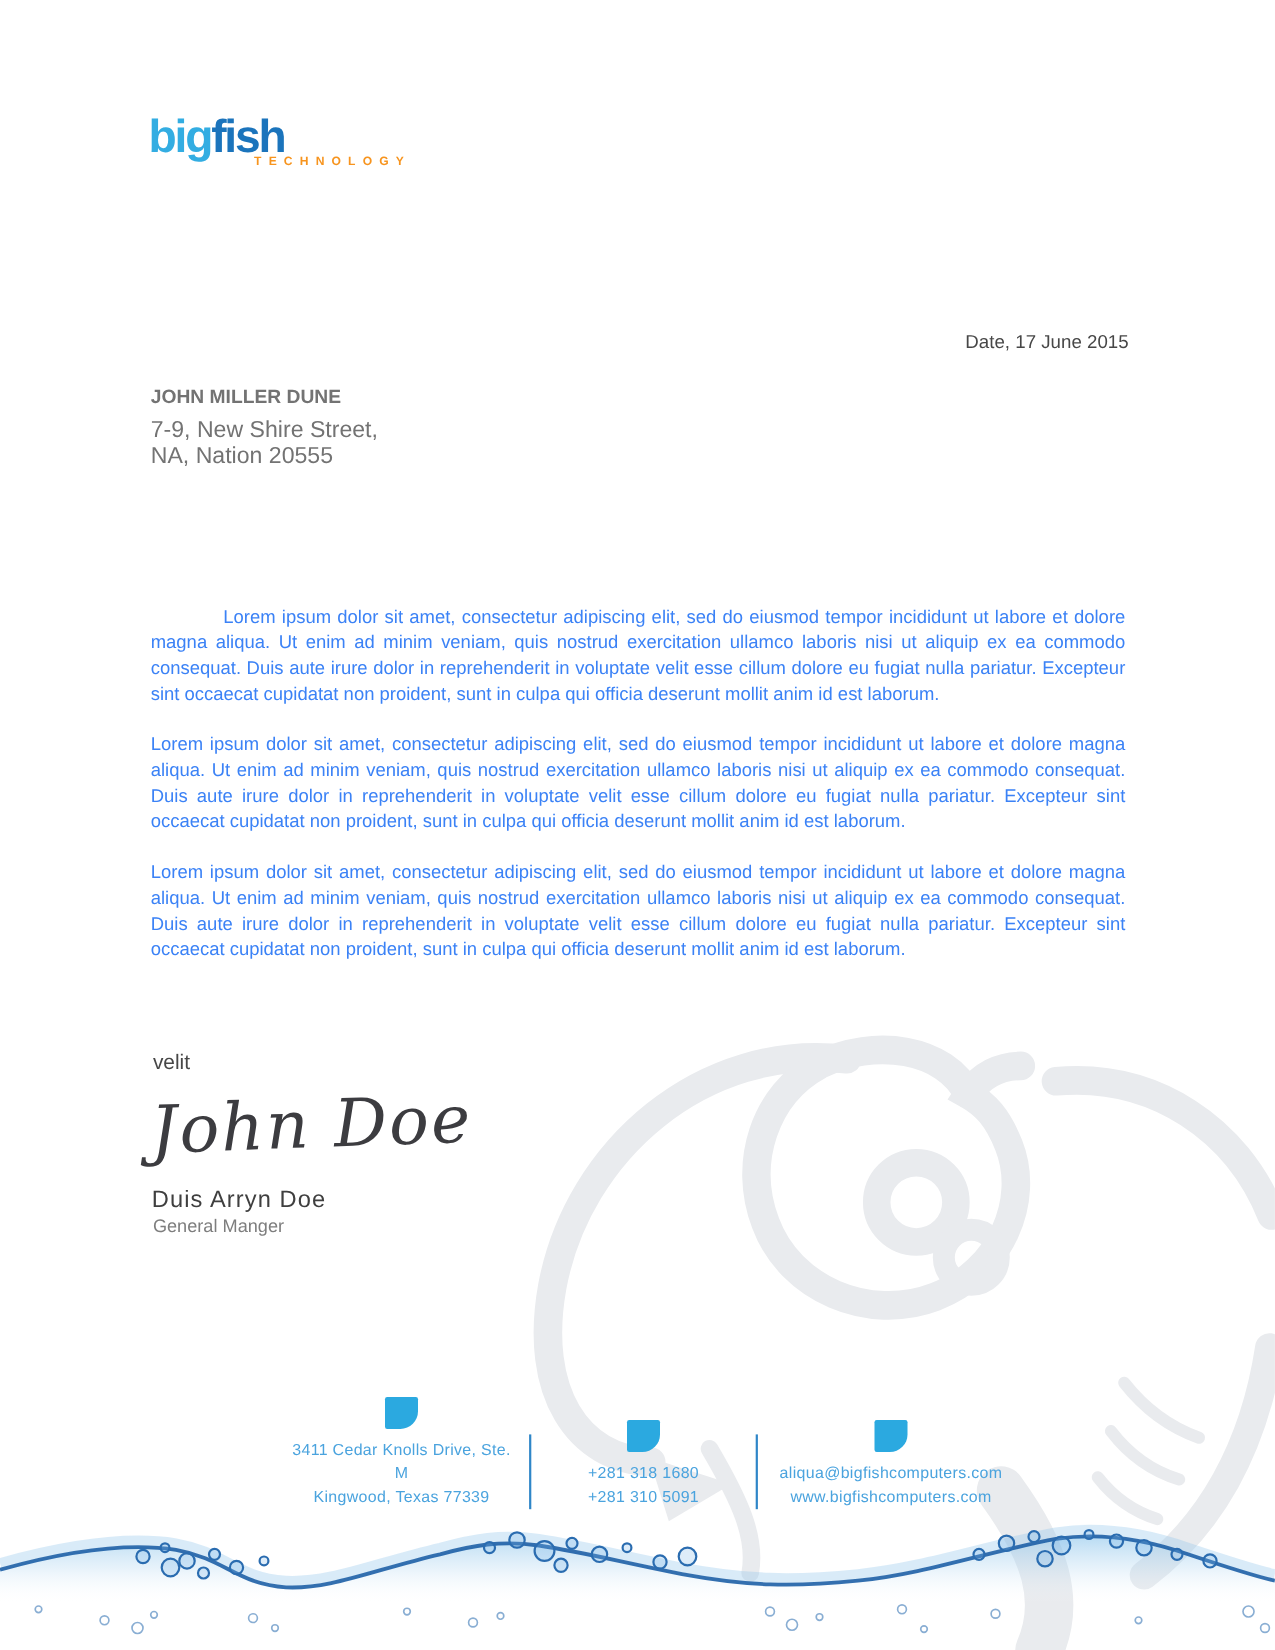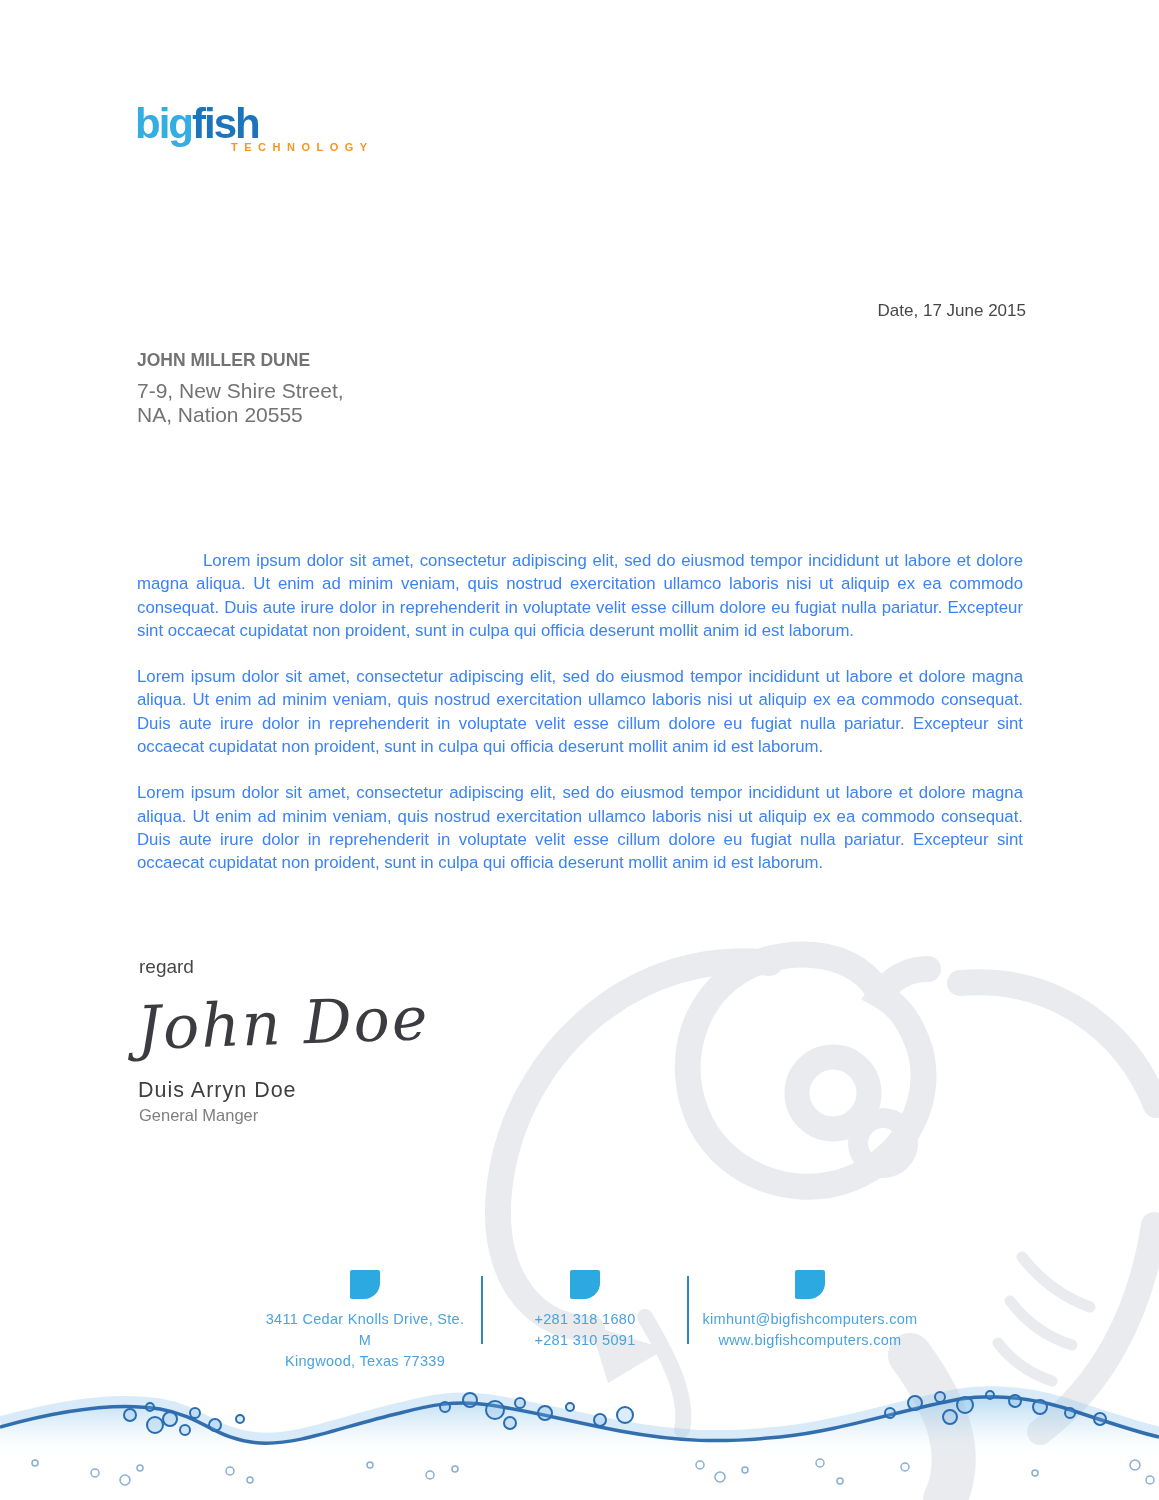--- a/index.html
+++ b/index.html
@@ -37,21 +37,21 @@
   .closing   { position:absolute; left:139px; top:956px; font-size:19px; color:#474747; }
   .signature {
     position:absolute; left:137px; top:988px; font-family:"DejaVu Serif", serif;
     font-style:italic; font-size:60px; color:#3c3c40; transform:rotate(-2deg);
     letter-spacing:2px;
   }
   .signer-name  { position:absolute; left:138px; top:1078px; font-size:21.5px; letter-spacing:1px; color:#3f3f3f; }
   .signer-title { position:absolute; left:139px; top:1106px; font-size:16.5px; color:#7e7e7e; }
 
   
-  .contacts { position:absolute; left:258px; top:1262px; display:flex; align-items:flex-start; }
+  .contacts { position:absolute; left:258px; top:1262px; display:flex; align-items:flex-end; }
   .contact-col { text-align:center; padding-top:8px; }
   .contact-col.c1 { width:214px; }
   .contact-col.c2 { width:186px; }
   .contact-col.c3 { width:224px; }
   .contact-divider { width:2px; height:68px; background:#2E86C8; margin:14px 9px 0 9px; }
   .contact-icon {
     width:30px; height:29px; background:#2BA9E0; border-radius:2px 2px 16px 2px;
     margin:0 auto 10px auto;
   }
   .contact-line { font-size:14.5px; line-height:21px; color:#4AA3DE; letter-spacing:0.3px; }
@@ -108,41 +108,41 @@
     <div class="recipient-line">7-9, New Shire Street,</div>
     <div class="recipient-line">NA, Nation 20555</div>
   </div>
 
   <div class="body-copy">
     <p class="indent">Lorem ipsum dolor sit amet, consectetur adipiscing elit, sed do eiusmod tempor incididunt ut labore et dolore magna aliqua. Ut enim ad minim veniam, quis nostrud exercitation ullamco laboris nisi ut aliquip ex ea commodo consequat. Duis aute irure dolor in reprehenderit in voluptate velit esse cillum dolore eu fugiat nulla pariatur. Excepteur sint occaecat cupidatat non proident, sunt in culpa qui officia deserunt mollit anim id est laborum.</p>
     <p>Lorem ipsum dolor sit amet, consectetur adipiscing elit, sed do eiusmod tempor incididunt ut labore et dolore magna aliqua. Ut enim ad minim veniam, quis nostrud exercitation ullamco laboris nisi ut aliquip ex ea commodo consequat. Duis aute irure dolor in reprehenderit in voluptate velit esse cillum dolore eu fugiat nulla pariatur. Excepteur sint occaecat cupidatat non proident, sunt in culpa qui officia deserunt mollit anim id est laborum.</p>
     <p>Lorem ipsum dolor sit amet, consectetur adipiscing elit, sed do eiusmod tempor incididunt ut labore et dolore magna aliqua. Ut enim ad minim veniam, quis nostrud exercitation ullamco laboris nisi ut aliquip ex ea commodo consequat. Duis aute irure dolor in reprehenderit in voluptate velit esse cillum dolore eu fugiat nulla pariatur. Excepteur sint occaecat cupidatat non proident, sunt in culpa qui officia deserunt mollit anim id est laborum.</p>
   </div>
 
-  <div class="closing">regard</div>
+  <div class="closing">velit</div>
   <div class="signature">John Doe</div>
   <div class="signer-name">Duis Arryn Doe</div>
   <div class="signer-title">General Manger</div>
 
   <div class="contacts">
     <div class="contact-col c1">
       <div class="contact-icon"></div>
       <div class="contact-line">3411 Cedar Knolls Drive, Ste. M</div>
       <div class="contact-line">Kingwood, Texas 77339</div>
     </div>
     <div class="contact-divider"></div>
     <div class="contact-col c2">
       <div class="contact-icon"></div>
       <div class="contact-line">+281 318 1680</div>
       <div class="contact-line">+281 310 5091</div>
     </div>
     <div class="contact-divider"></div>
     <div class="contact-col c3">
       <div class="contact-icon"></div>
-      <div class="contact-line">kimhunt@bigfishcomputers.com</div>
+      <div class="contact-line">aliqua@bigfishcomputers.com</div>
       <div class="contact-line">www.bigfishcomputers.com</div>
     </div>
   </div>
 
   <svg class="wave-strip" viewBox="0 0 1159 115" xmlns="http://www.w3.org/2000/svg">
     <defs>
       <linearGradient id="waveFade" x1="0" y1="0" x2="0" y2="1">
         <stop offset="0%" stop-color="#7dbee9" stop-opacity="0.55"></stop>
         <stop offset="28%" stop-color="#a9d2ef" stop-opacity="0.28"></stop>
         <stop offset="60%" stop-color="#ffffff" stop-opacity="0"></stop>

